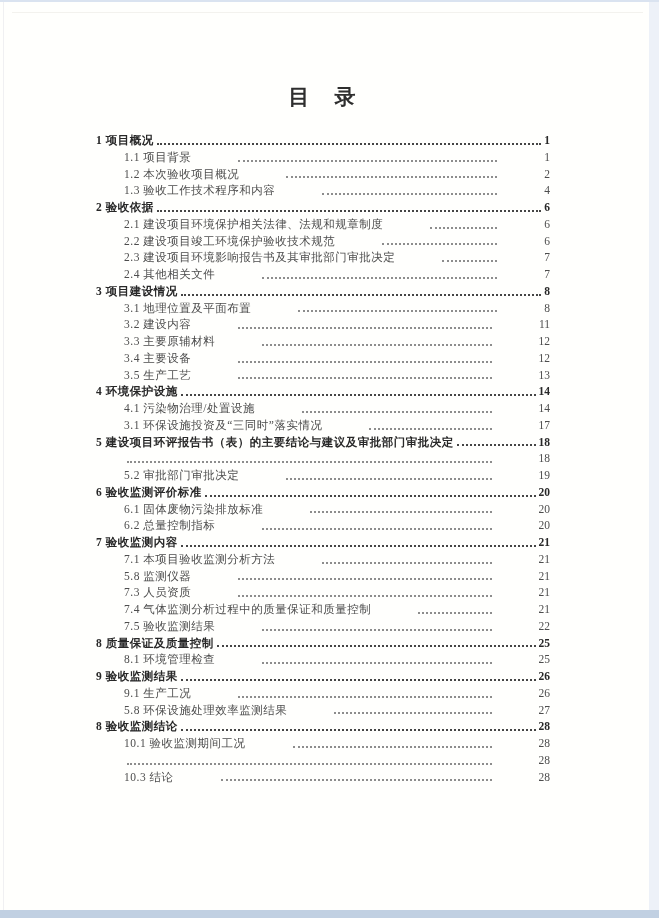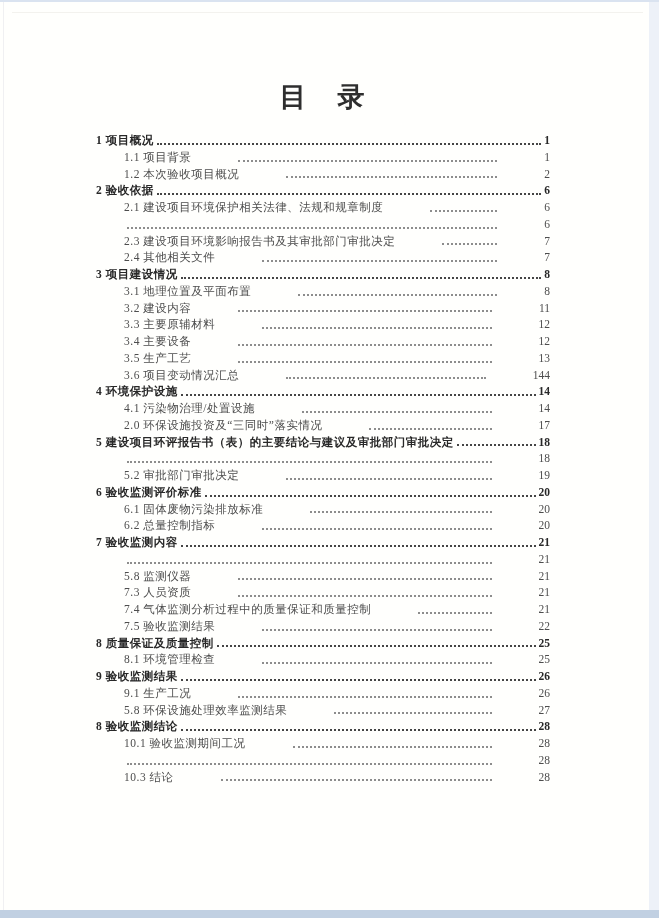--- a/index.html
+++ b/index.html
@@ -37,21 +37,21 @@
   }
   
   .content {
     position: absolute;
     left: 96px;
     top: 84px;
     width: 454px;
   }
   .doc-title {
     text-align: center;
-    font-size: 27px;
+    font-size: 21px;
     font-weight: bold;
     color: #2e2e2e;
     letter-spacing: 2px;
     line-height: 26px;
     margin: 0 0 22px 0;
   }
   .toc {
     margin-top: 0;
   }
   .toc-row {
@@ -109,31 +109,37 @@
       <div class="toc-row lvl2">
     <span class="toc-label">1.1 项目背景</span>
     <span class="toc-leader"></span>
     <span class="toc-page">1</span>
   </div>
       <div class="toc-row lvl2">
     <span class="toc-label">1.2 本次验收项目概况</span>
     <span class="toc-leader"></span>
     <span class="toc-page">2</span>
   </div>
+      <div class="toc-row lvl2">
+    <span class="toc-label">1.3 验收工作技术程序和内容</span>
+    <span class="toc-leader"></span>
+    <span class="toc-page">4</span>
+  </div>
       <div class="toc-row lvl1">
     <span class="toc-label">2 验收依据</span>
     <span class="toc-leader"></span>
     <span class="toc-page">6</span>
   </div>
       <div class="toc-row lvl2">
     <span class="toc-label">2.1 建设项目环境保护相关法律、法规和规章制度</span>
     <span class="toc-leader"></span>
     <span class="toc-page">6</span>
   </div>
       <div class="toc-row lvl2">
+    <span class="toc-label">2.2 建设项目竣工环境保护验收技术规范</span>
     <span class="toc-leader"></span>
     <span class="toc-page">6</span>
   </div>
       <div class="toc-row lvl2">
     <span class="toc-label">2.3 建设项目环境影响报告书及其审批部门审批决定</span>
     <span class="toc-leader"></span>
     <span class="toc-page">7</span>
   </div>
       <div class="toc-row lvl2">
     <span class="toc-label">2.4 其他相关文件</span>
@@ -163,37 +169,32 @@
       <div class="toc-row lvl2">
     <span class="toc-label">3.4 主要设备</span>
     <span class="toc-leader"></span>
     <span class="toc-page">12</span>
   </div>
       <div class="toc-row lvl2">
     <span class="toc-label">3.5 生产工艺</span>
     <span class="toc-leader"></span>
     <span class="toc-page">13</span>
   </div>
-      <div class="toc-row lvl2">
-    <span class="toc-label">3.6 项目变动情况汇总</span>
-    <span class="toc-leader"></span>
-    <span class="toc-page">144</span>
-  </div>
       <div class="toc-row lvl1">
     <span class="toc-label">4 环境保护设施</span>
     <span class="toc-leader"></span>
     <span class="toc-page">14</span>
   </div>
       <div class="toc-row lvl2">
     <span class="toc-label">4.1 污染物治理/处置设施</span>
     <span class="toc-leader"></span>
     <span class="toc-page">14</span>
   </div>
       <div class="toc-row lvl2">
-    <span class="toc-label">2.0 环保设施投资及“三同时”落实情况</span>
+    <span class="toc-label">3.1 环保设施投资及“三同时”落实情况</span>
     <span class="toc-leader"></span>
     <span class="toc-page">17</span>
   </div>
       <div class="toc-row lvl1">
     <span class="toc-label">5 建设项目环评报告书（表）的主要结论与建议及审批部门审批决定</span>
     <span class="toc-leader"></span>
     <span class="toc-page">18</span>
   </div>
       <div class="toc-row lvl2">
     <span class="toc-leader"></span>
@@ -218,20 +219,21 @@
     <span class="toc-label">6.2 总量控制指标</span>
     <span class="toc-leader"></span>
     <span class="toc-page">20</span>
   </div>
       <div class="toc-row lvl1">
     <span class="toc-label">7 验收监测内容</span>
     <span class="toc-leader"></span>
     <span class="toc-page">21</span>
   </div>
       <div class="toc-row lvl2">
+    <span class="toc-label">7.1 本项目验收监测分析方法</span>
     <span class="toc-leader"></span>
     <span class="toc-page">21</span>
   </div>
       <div class="toc-row lvl2">
     <span class="toc-label">5.8 监测仪器</span>
     <span class="toc-leader"></span>
     <span class="toc-page">21</span>
   </div>
       <div class="toc-row lvl2">
     <span class="toc-label">7.3 人员资质</span>

